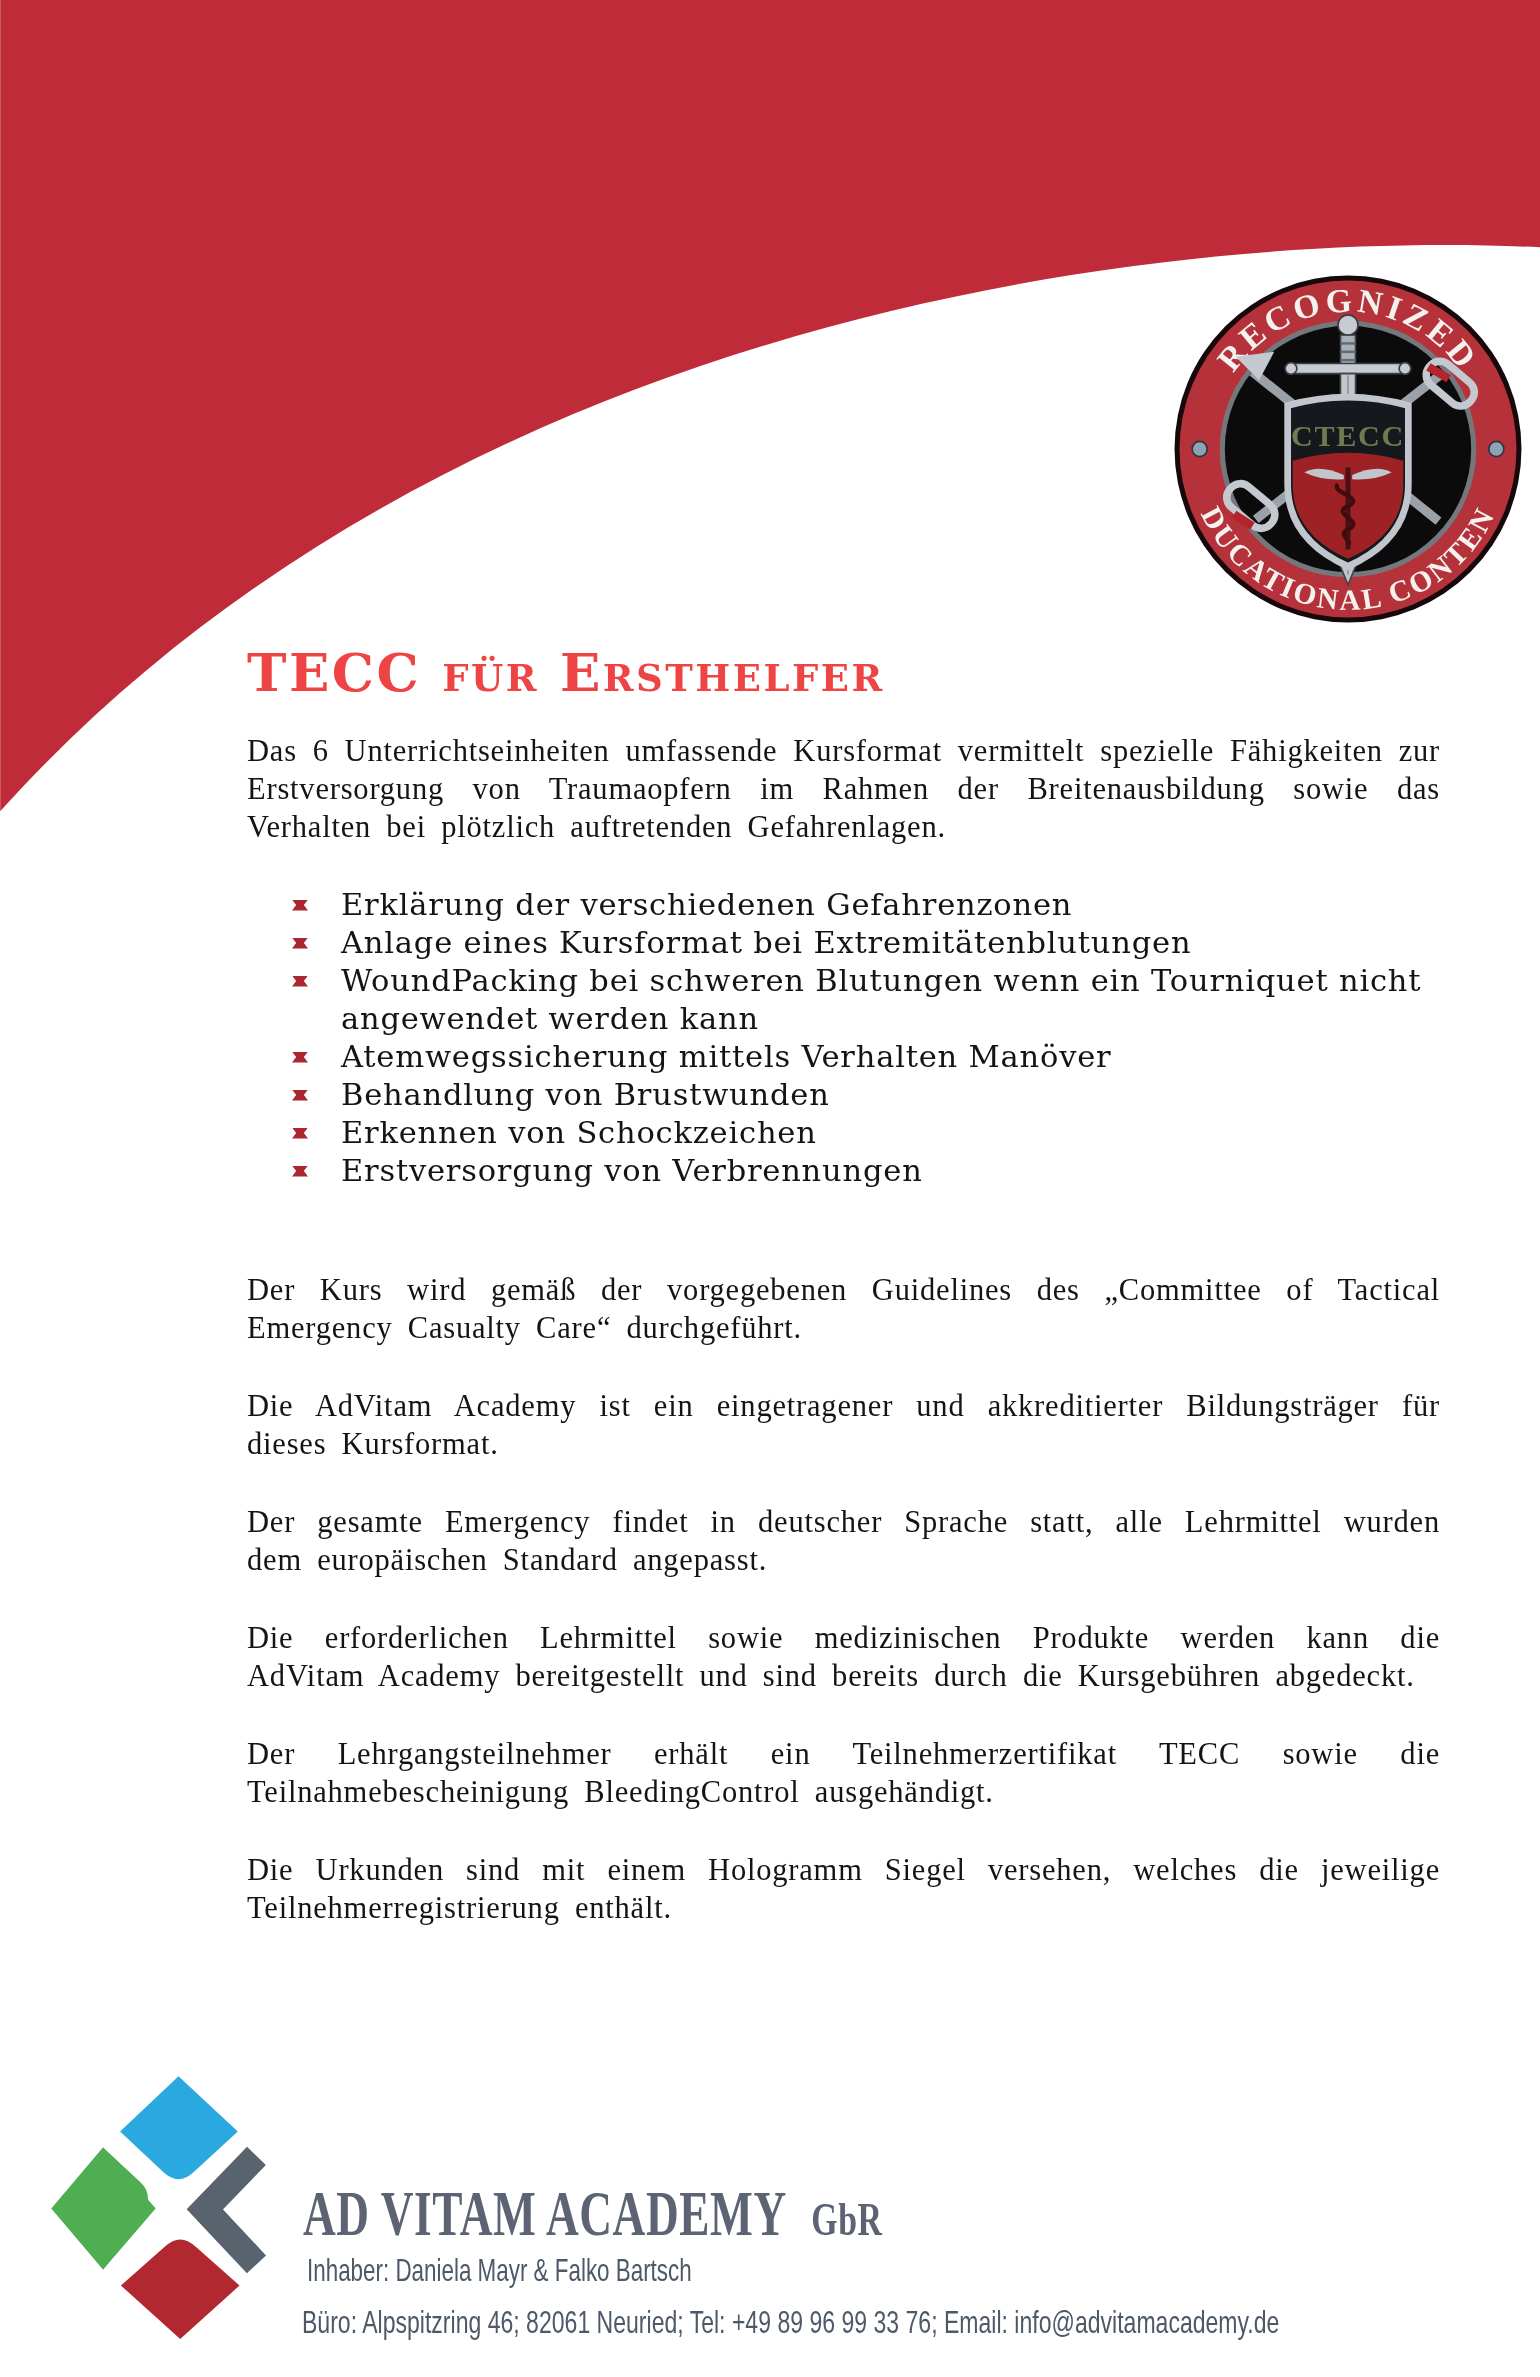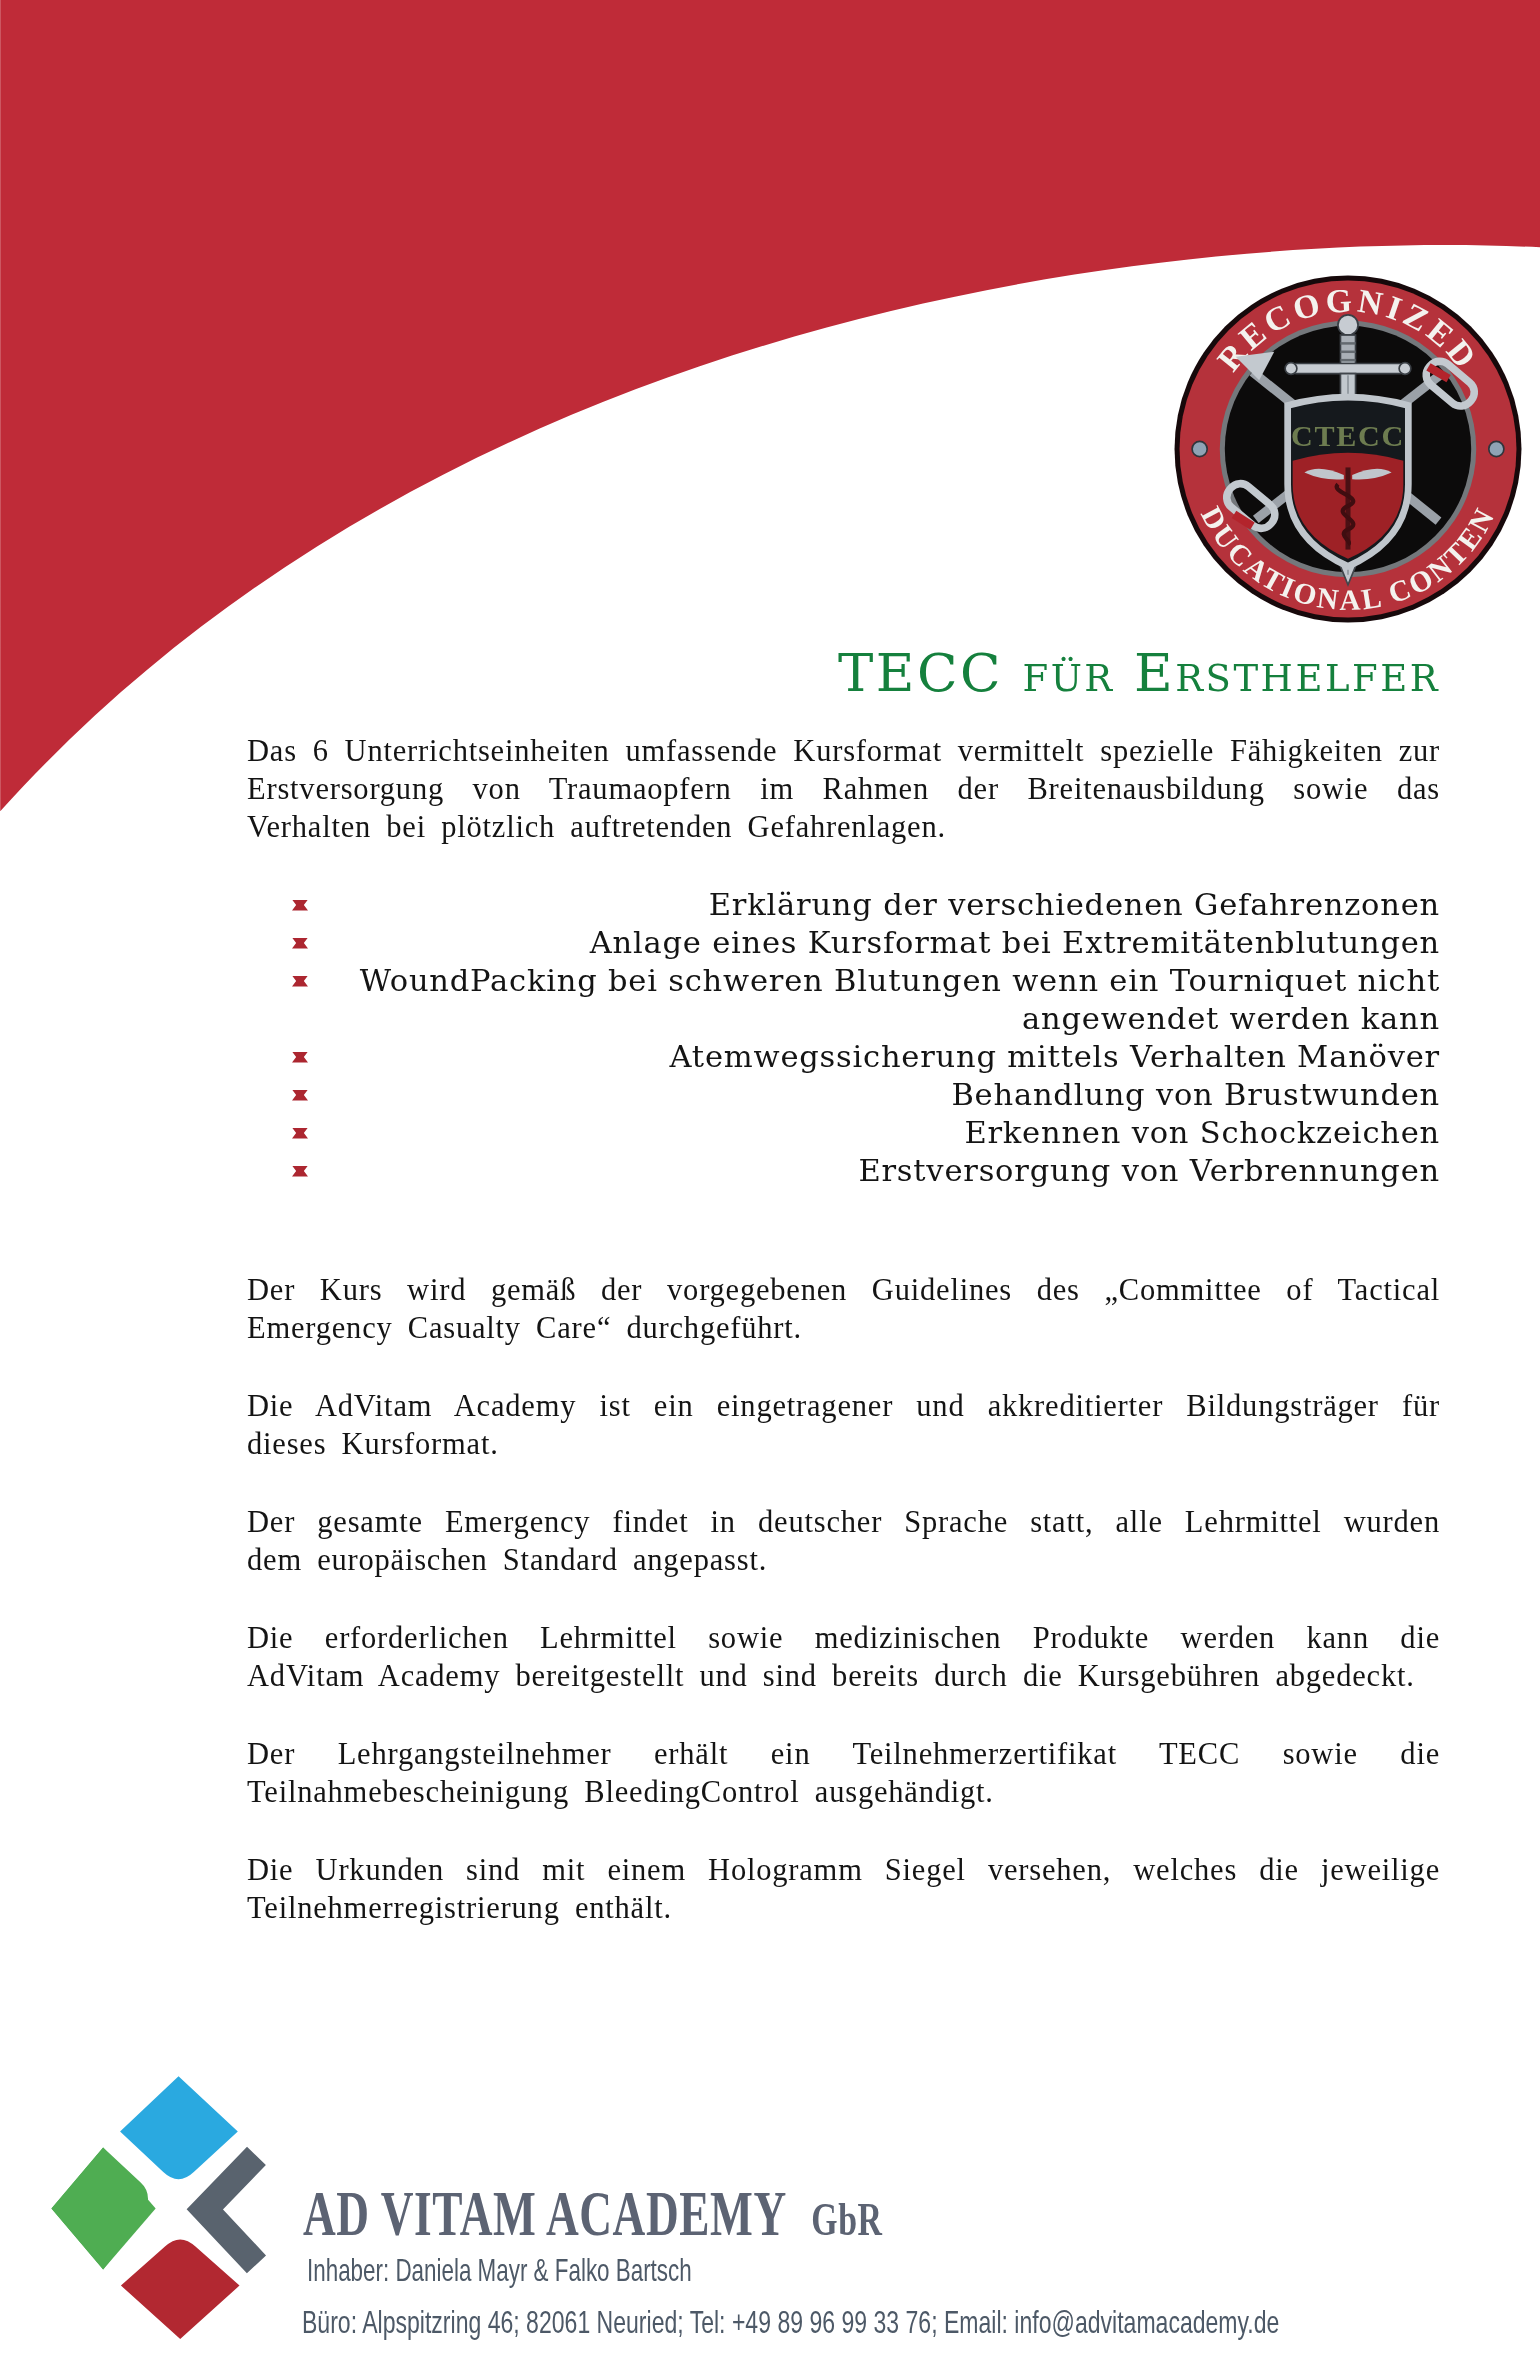--- a/index.html
+++ b/index.html
@@ -1,27 +1,27 @@
 <!DOCTYPE html>
 <html style="font-size:13.6px"><head>
 <meta charset="utf-8">
 <style>
   html,body{margin:0;padding:0;background:#e8e8e8;}
   #page{position:relative;width:1541px;height:2377px;background:#ffffff;overflow:hidden;
         font-family:"DejaVu Serif",serif;color:#141414;}
   #swoosh{position:absolute;left:0;top:0;}
   #badge{position:absolute;left:1172px;top:273px;}
   #content{position:absolute;left:247px;top:642px;width:1193px;}
-  h1.title{margin:0 0 29px 0;text-align:right;font-variant:small-caps;font-weight:normal;
-           font-size:53px;line-height:61px;letter-spacing:2.5px;color:#15803d;
+  h1.title{margin:0 0 29px 0;text-align:left;font-variant:small-caps;font-weight:bold;
+           font-size:53px;line-height:61px;letter-spacing:2.5px;color:#ef4444;
            font-family:"DejaVu Serif",serif;}
   p.body{margin:0 0 40px 0;font-size:30.5px;line-height:38px;letter-spacing:0.8px;word-spacing:6.8px;
          text-align:justify;font-family:Liberation Serif, serif;}
   ul.topics{list-style:none;margin:0 0 81px 0;padding:0 0 0 94px;}
-  ul.topics li{position:relative;font-size:30.5px;line-height:38px;letter-spacing:0.8px;text-align:right;}
+  ul.topics li{position:relative;font-size:30.5px;line-height:38px;letter-spacing:0.8px;text-align:left;}
   span.blt{position:absolute;left:-49px;top:13.6px;width:16px;height:11px;background:#ac2630;
            clip-path:polygon(0% 0%,100% 0%,74% 50%,100% 100%,0% 100%,26% 50%);}
   #footer-logo{position:absolute;left:42px;top:2067px;}
   .f-head{position:absolute;left:303px;top:2180px;white-space:nowrap;line-height:68px;
           font-family:"Liberation Serif",serif;font-weight:bold;color:#5c6373;
           transform:scaleX(0.72);transform-origin:left top;}
   .f-head .co{font-size:63px;letter-spacing:0.8px;}
   .f-head .gbr{font-size:47px;margin-left:34px;letter-spacing:0.8px;}
   .f-owner{position:absolute;left:307px;top:2251px;white-space:nowrap;font-family:"Liberation Sans",sans-serif;
            font-size:32px;line-height:39px;color:#4d5967;transform:scaleX(0.70);transform-origin:left top;}

